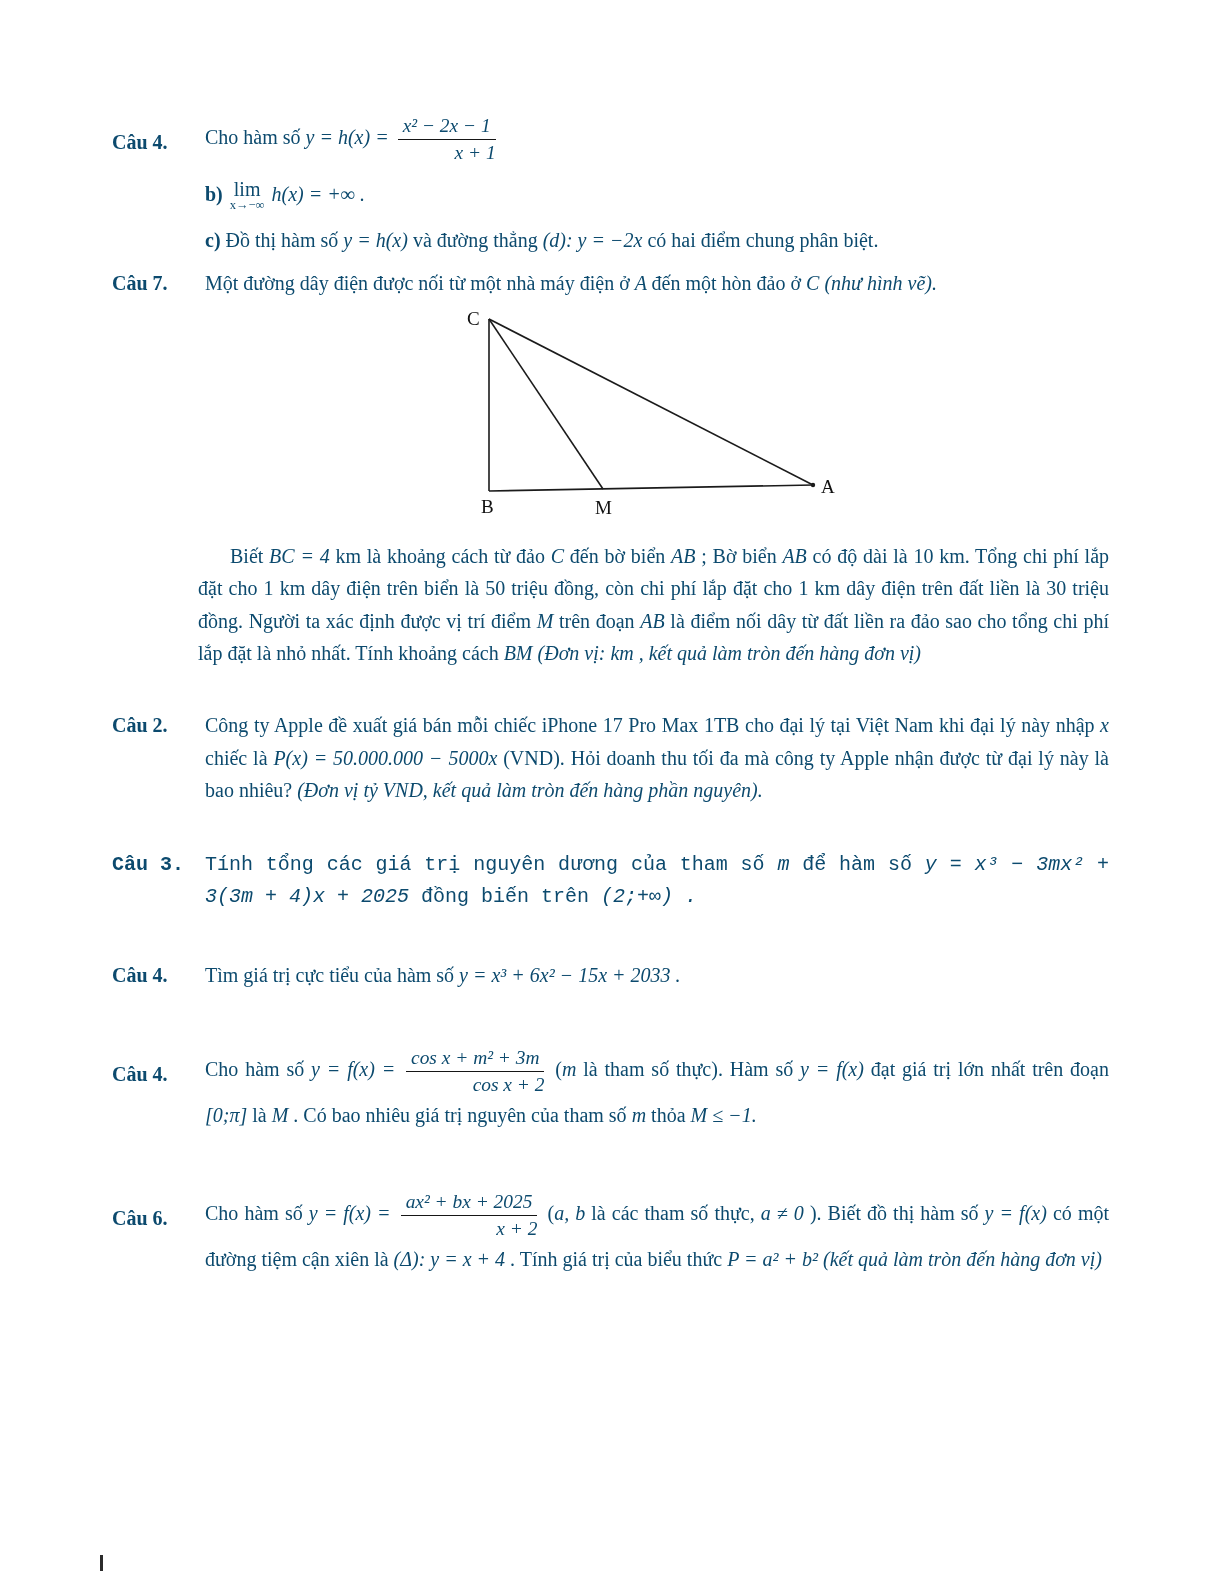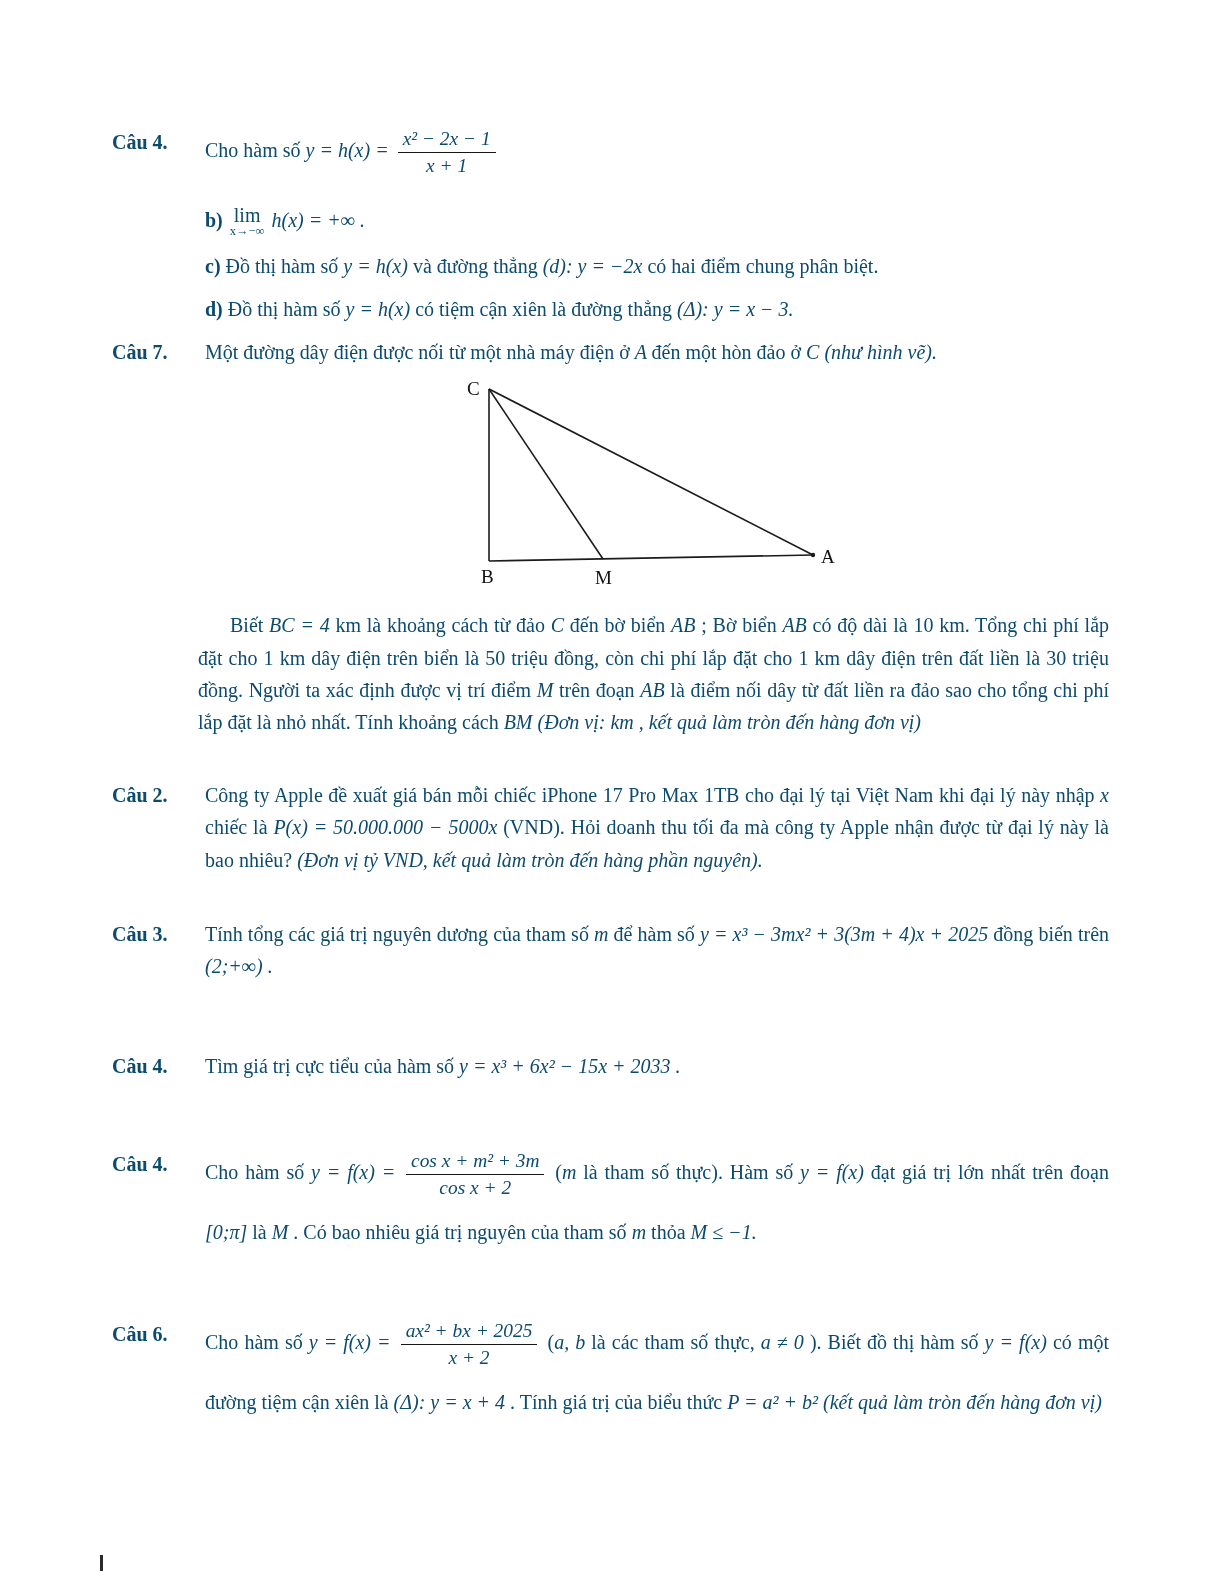--- a/index.html
+++ b/index.html
@@ -25,64 +25,63 @@
   .qbody.no-justify{text-align:left;}
   .subitems{margin-left:93px;margin-top:10px;}
   .subitem{margin:0 0 11px 0;text-align:left;}
   .part-heading{margin:38px 0 16px 0;}
   .s-b{font-weight:700;}
   .s-i{font-style:italic;}
   .s-m{font-style:italic;}
   .frac{
     display:inline-block;
     vertical-align:middle;
-    text-align:center;
+    text-align:right;
     line-height:1.15;
-    margin:16px 4px;
+    margin:3px 4px;
     font-size:0.97em;
   }
   .frac .num{display:block;border-bottom:1.6px solid #161616;padding:0 5px 2px;}
   .frac .den{display:block;padding-top:2px;}
   .lim{
     display:inline-block;
     vertical-align:middle;
     text-align:center;
     line-height:1.05;
     margin:0 2px;
   }
   .lim-top{display:block;}
   .lim-under{display:block;font-size:12.5px;margin-top:-1px;}
   .fig{margin:6px 0 10px 343px;width:400px;}
   .fig svg line{stroke:#1b1b1b;stroke-width:1.6;}
   .fig svg circle{fill:#1b1b1b;}
   .fig svg text{font-family:"Liberation Serif","DejaVu Serif",serif;font-size:19px;fill:#111;}
   .q1-body{margin:2px 0 0 86px;text-align:justify;text-indent:32px;}
   .gap-q1{margin-bottom:40px;}
   .gap-q2{margin-bottom:42px;}
-  .gap-q3{margin-bottom:67px;}
+  .gap-q3{margin-bottom:46px;font-family:Liberation Mono, monospace;}
   .gap-q4{margin-bottom:52px;}
   .gap-q5{margin-bottom:56px;}
   .gap-q6{margin-bottom:22px;}
   .footer-line{text-align:center;font-weight:700;margin-top:18px;letter-spacing:1px;}
   .artifact{position:absolute;left:100px;bottom:14px;width:3px;height:16px;background:#2b2b2b;}
 </style>
 </head>
 <body>
 
 <div class="page">
 
   <section class="sec">
     <div class="qrow">
       <div class="qlabel pad-label">Câu 4.</div>
       <div class="qbody no-justify"><span>Cho hàm số </span><span class="s-m"> y = h(x) = </span><span class="frac s-m"><span class="num">x² − 2x − 1</span><span class="den">x + 1</span></span></div>
     </div>
     <div class="subitems">
       <p class="subitem"><span class="s-b">b) </span><span class="lim"><span class="lim-top">lim</span><span class="lim-under">x→−∞</span></span><span class="s-m"> h(x) = +∞ .</span></p>
       <p class="subitem"><span class="s-b">c) </span><span>Đồ thị hàm số </span><span class="s-m"> y = h(x) </span><span> và đường thẳng </span><span class="s-m"> (d): y = −2x </span><span> có hai điểm chung phân biệt.</span></p>
-      <p class="subitem"><span class="s-b">d) </span><span>Đồ thị hàm số </span><span class="s-m"> y = h(x) </span><span> có tiệm cận xiên là đường thẳng </span><span class="s-m"> (Δ): y = x − 3.</span></p>
     </div>
   </section>
 
 
   <section class="sec gap-q1">
     <div class="qrow">
       <div class="qlabel">Câu 7.</div>
       <div class="qbody no-justify"><span>Một đường dây điện được nối từ một nhà máy điện ở </span><span class="s-m"> A </span><span> đến một hòn đảo ở </span><span class="s-m"> C </span><span class="s-i"> (như hình vẽ).</span></div>
     </div>
     <figure class="fig">

